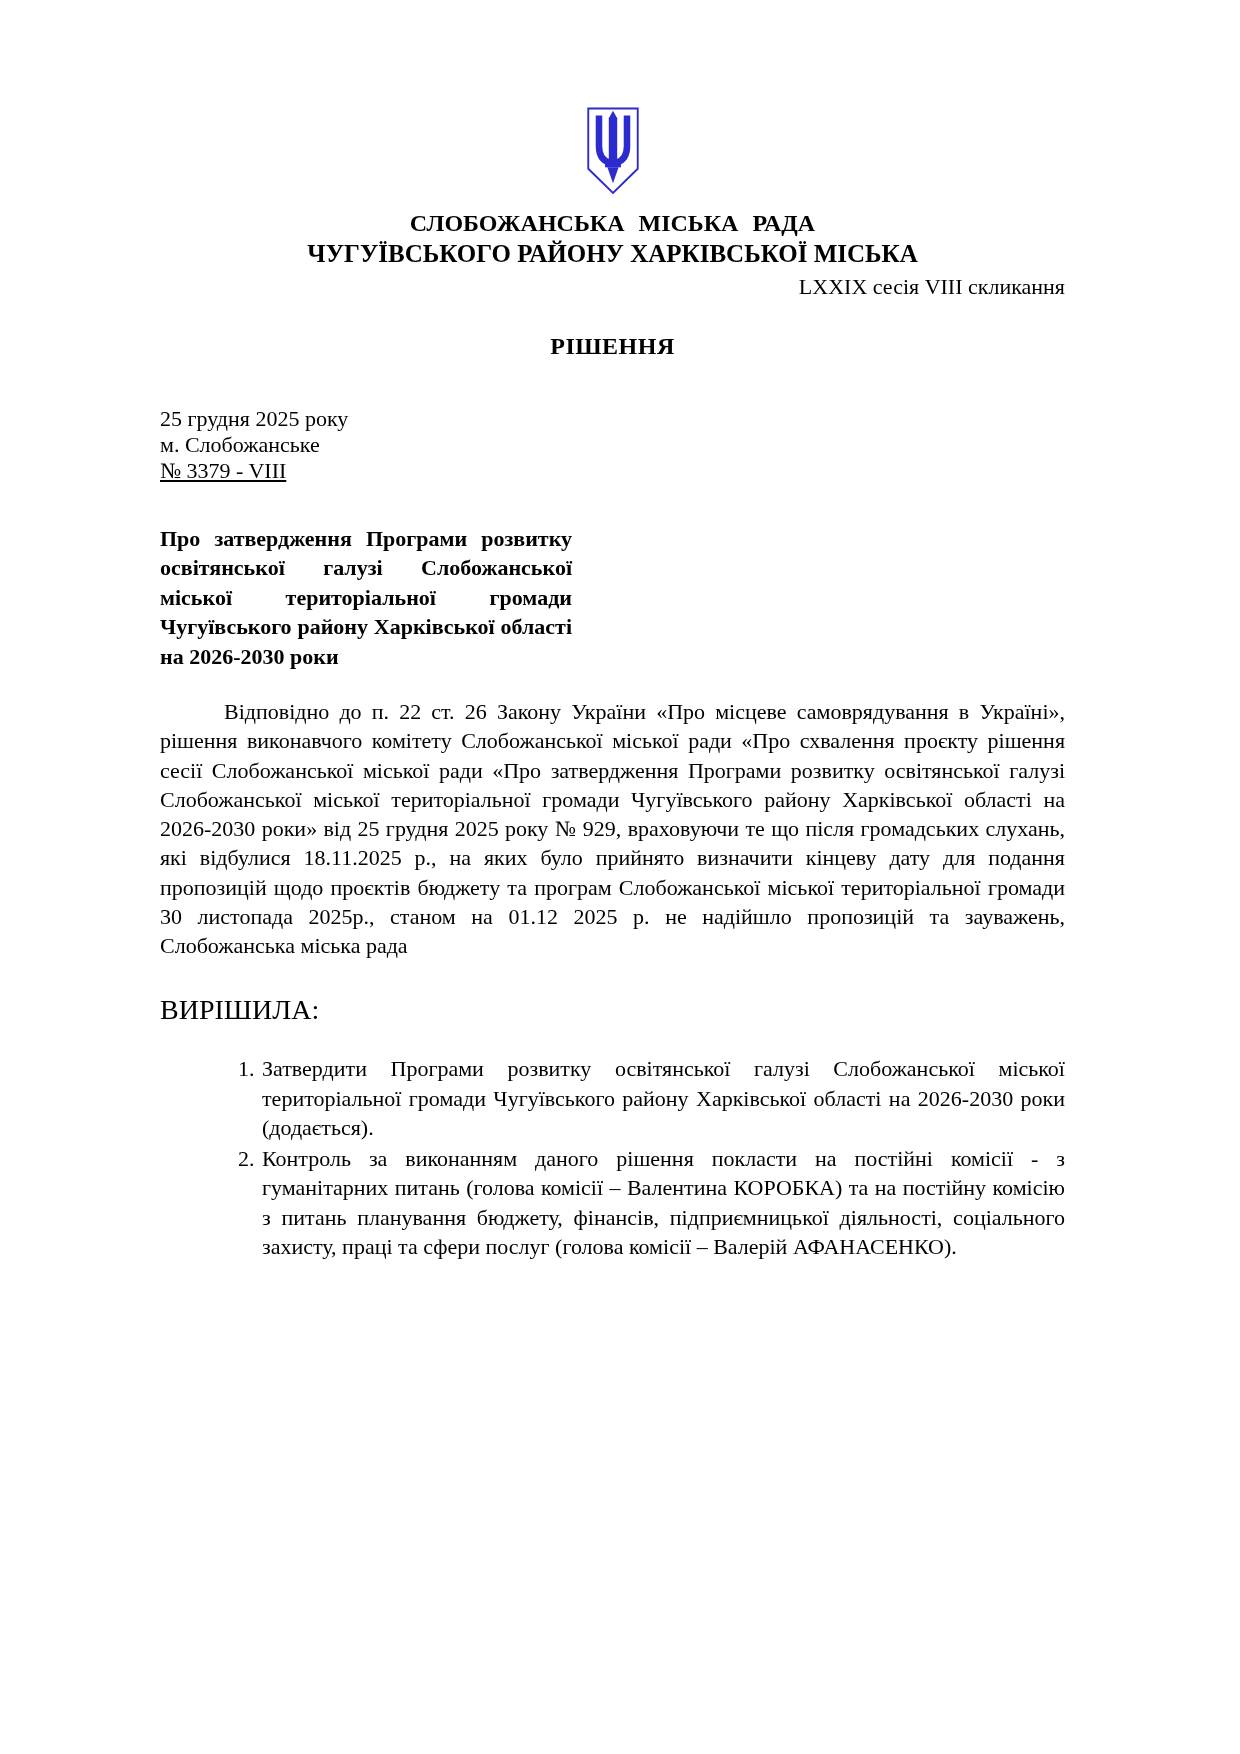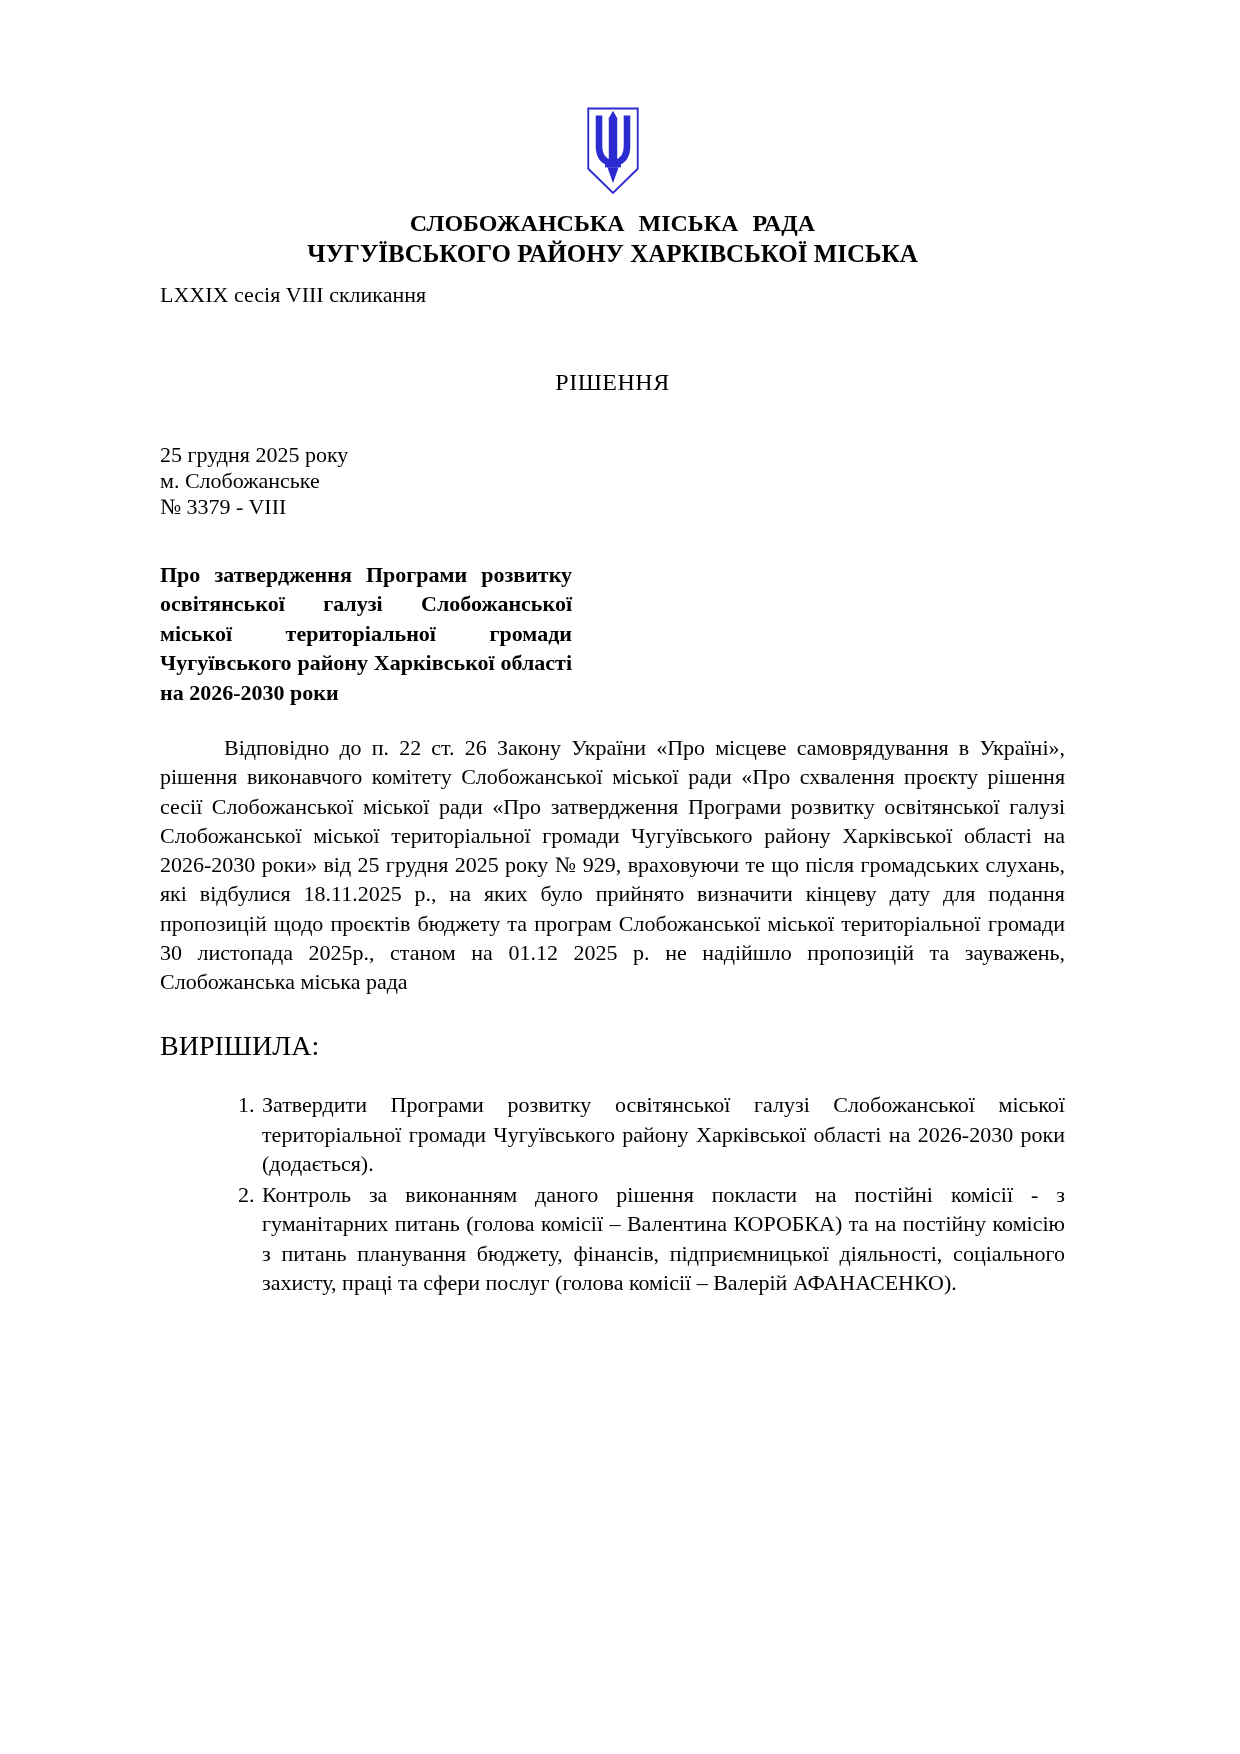--- a/index.html
+++ b/index.html
@@ -6,26 +6,26 @@
   .page{
     width:1240px;height:1432px;background:#ffffff;color:#000;
     font-family:"Liberation Serif","DejaVu Serif",serif;
     position:relative;overflow:hidden;box-sizing:border-box;
     padding:106px 175px 0 160px;
   }
   .emblem-wrap{text-align:center;margin-bottom:8px;}
   .emblem-wrap svg{width:56px;height:90px;display:inline-block;}
   .hdr-council{font-weight:bold;font-size:24px;text-align:center;word-spacing:8px;line-height:1.25;}
   .hdr-district{font-weight:bold;font-size:25px;text-align:center;line-height:1.25;}
-  .hdr-session{font-size:22px;text-align:left;line-height:1.25;margin-top:12px;}
-  .doc-type{font-weight:normal;font-size:24px;text-align:center;margin-top:60px;letter-spacing:0.5px;}
+  .hdr-session{font-size:22px;text-align:right;line-height:1.25;margin-top:4px;}
+  .doc-type{font-weight:bold;font-size:24px;text-align:center;margin-top:32px;letter-spacing:0.5px;}
   .meta-row{display:flex;align-items:baseline;margin-top:46px;font-size:22px;flex-direction:column;}
   .meta-row .m-left{flex:1;text-align:left;}
   .meta-row .m-center{flex:1;text-align:center;}
-  .meta-row .m-right{flex:1;text-align:right;}
+  .meta-row .m-right{flex:1;text-align:right;text-decoration:underline;}
   .subject{
     width:412px;font-weight:bold;font-size:22px;line-height:1.34;
     text-align:justify;margin-top:40px;
   }
   .preamble{
     font-size:22px;line-height:1.33;text-align:justify;
     text-indent:64px;margin-top:26px;
   }
   .resolved{font-size:28px;margin-top:34px;font-family:Liberation Serif, serif;}
   ol.resolutions{

